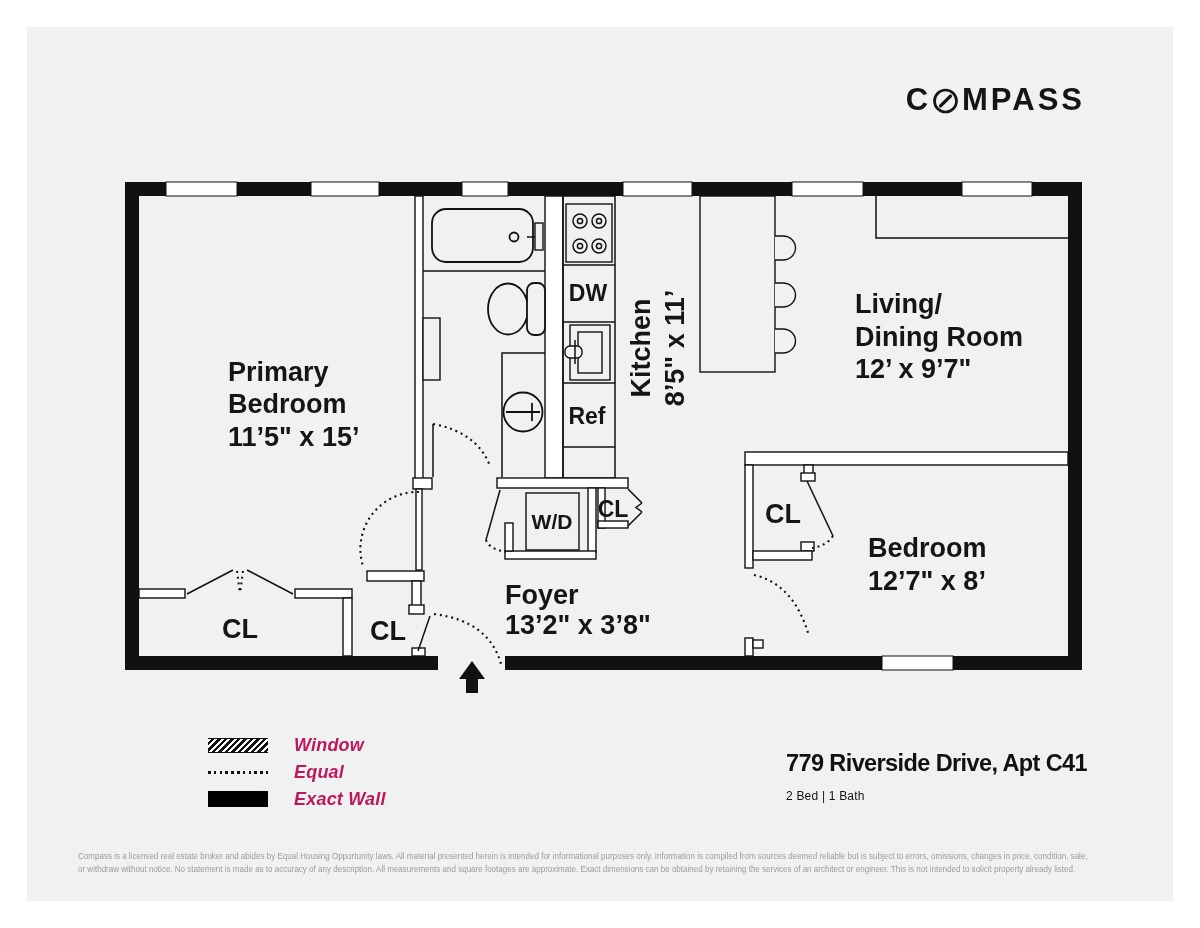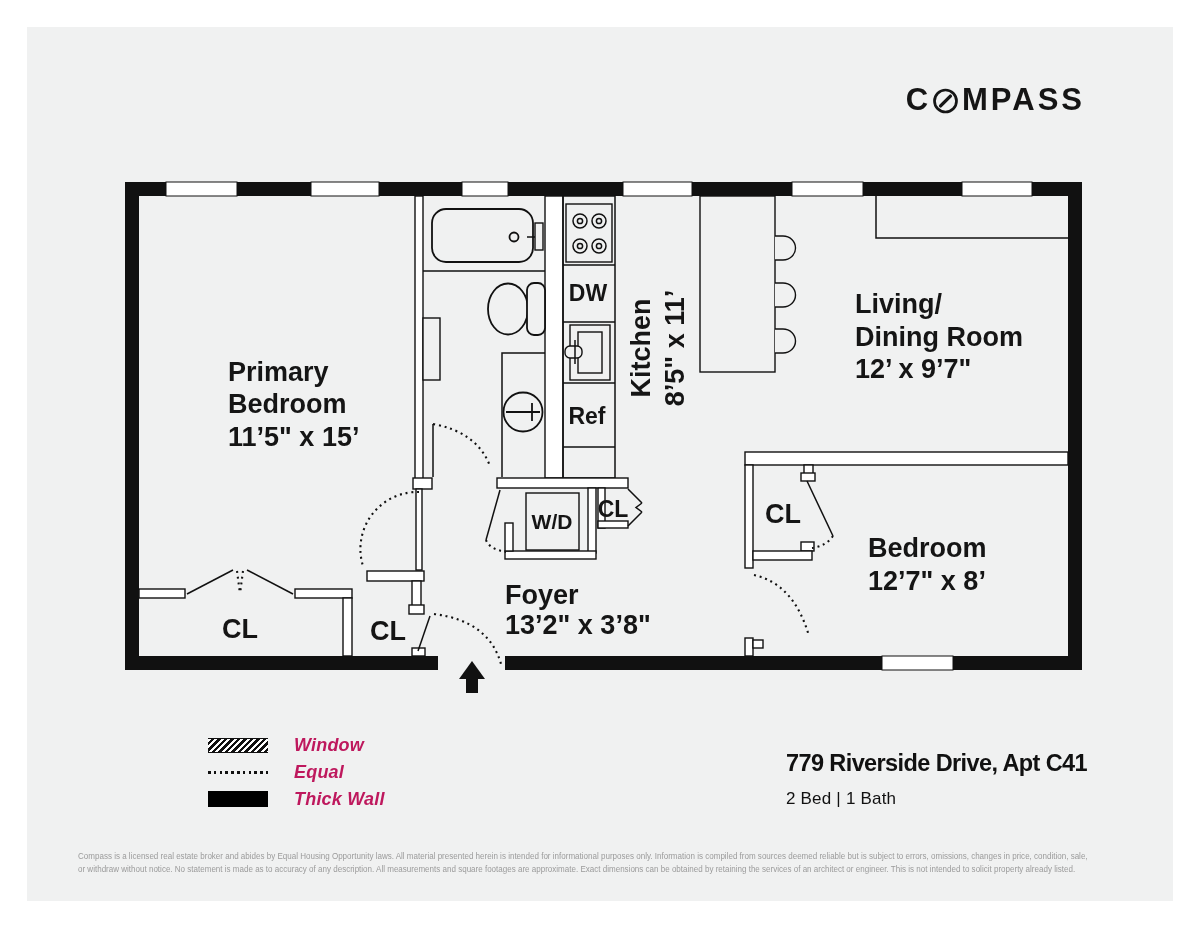--- a/index.html
+++ b/index.html
@@ -33,21 +33,21 @@
   .sw-window{height:13px;border-top:1px solid #111;border-bottom:1px solid #111;
      background:repeating-linear-gradient(135deg,#ffffff 0 2.2px,#111 2.2px 4.6px);}
   .sw-door{height:3px;
      background:repeating-linear-gradient(90deg,#111 0 2.6px,rgba(0,0,0,0) 2.6px 5.8px);}
   .sw-wall{height:16px;background:#000;}
   .legend-label{font-size:18px;font-weight:600;color:#be185d;letter-spacing:.2px;font-style:italic;}
 
   
   .listing{position:absolute;left:786px;top:750px;width:300px;color:#111;}
   .address{font-size:23.5px;font-weight:700;letter-spacing:-0.6px;white-space:nowrap;}
-  .bedbath{font-size:17px;font-weight:400;margin-top:12px;letter-spacing:.2px;}
+  .bedbath{font-size:12px;font-weight:400;margin-top:12px;letter-spacing:.2px;}
 
   
   .disclaimer{position:absolute;left:78px;top:849px;color:#9b9b9b;font-size:9.5px;
      line-height:13px;white-space:nowrap;transform:scaleX(0.845);transform-origin:left top;}
 </style>
 </head>
 <body>
 
 <div class="page">
   <div class="bg"></div>
@@ -232,21 +232,21 @@
     <div class="legend-row">
       <div class="legend-swatch sw-window"></div>
       <div class="legend-label">Window</div>
     </div>
     <div class="legend-row">
       <div class="legend-swatch sw-door"></div>
       <div class="legend-label">Equal</div>
     </div>
     <div class="legend-row">
       <div class="legend-swatch sw-wall"></div>
-      <div class="legend-label">Thick Wall</div>
+      <div class="legend-label">Exact Wall</div>
     </div>
   </div>
 
   <div class="listing">
     <div class="address">779 Riverside Drive, Apt C41</div>
     <div class="bedbath">2 Bed | 1 Bath</div>
   </div>
 
   <div class="disclaimer">
     <div>Compass is a licensed real estate broker and abides by Equal Housing Opportunity laws. All material presented herein is intended for informational purposes only. Information is compiled from sources deemed reliable but is subject to errors, omissions, changes in price, condition, sale,</div>

